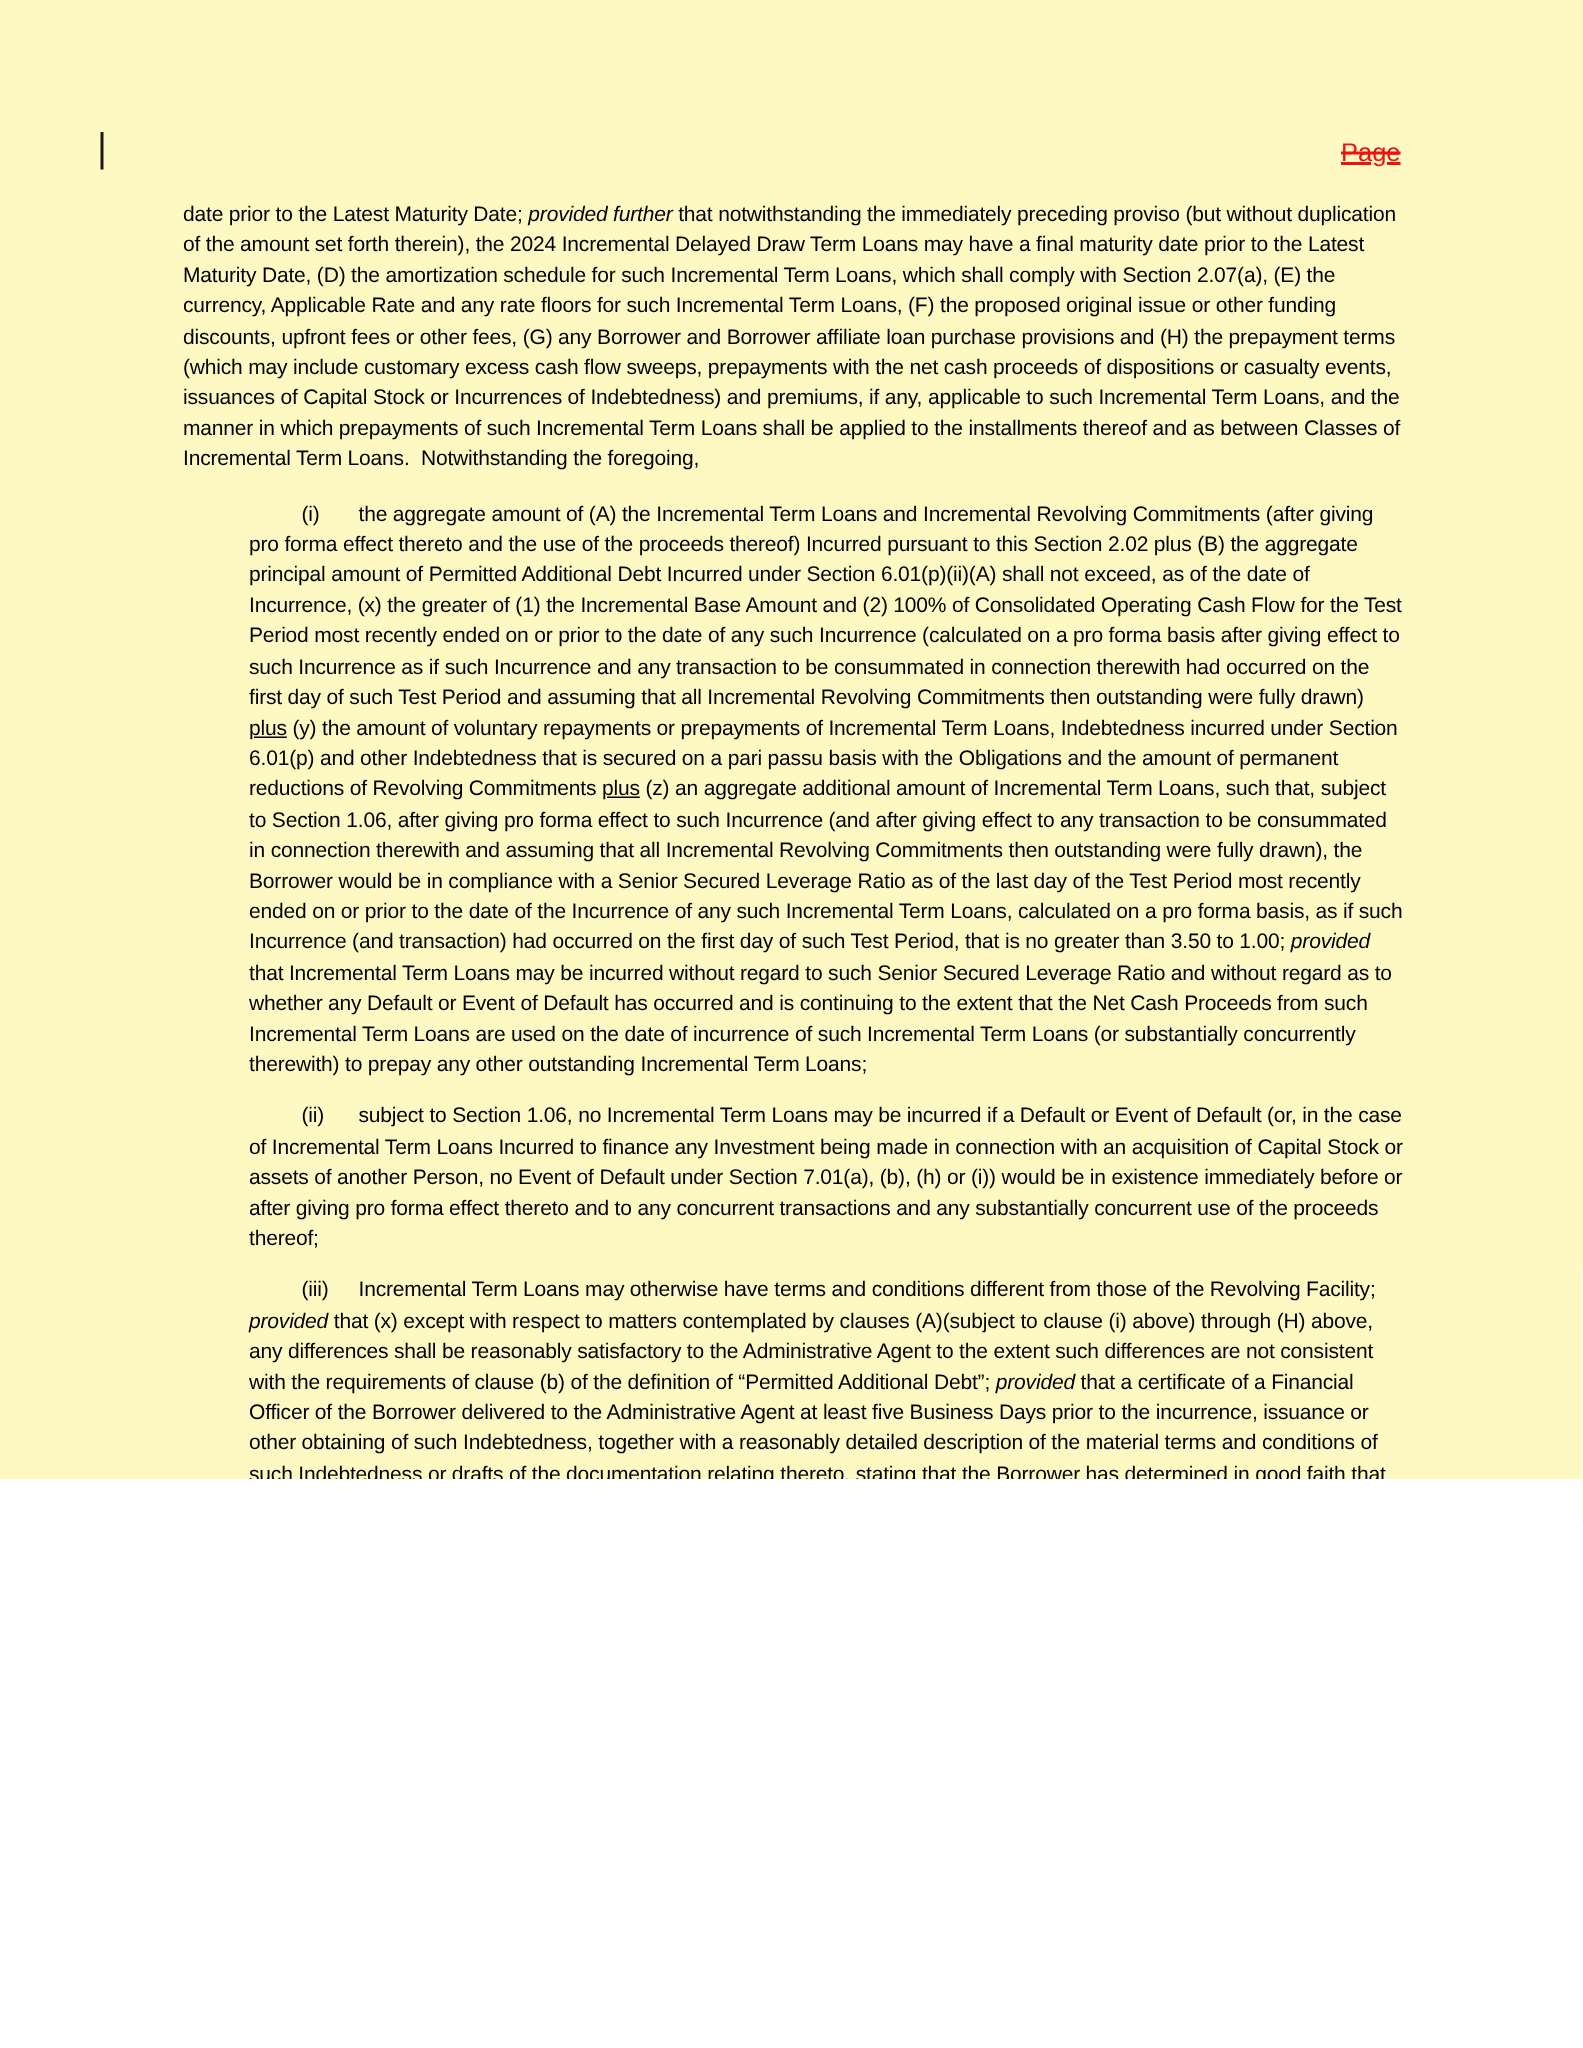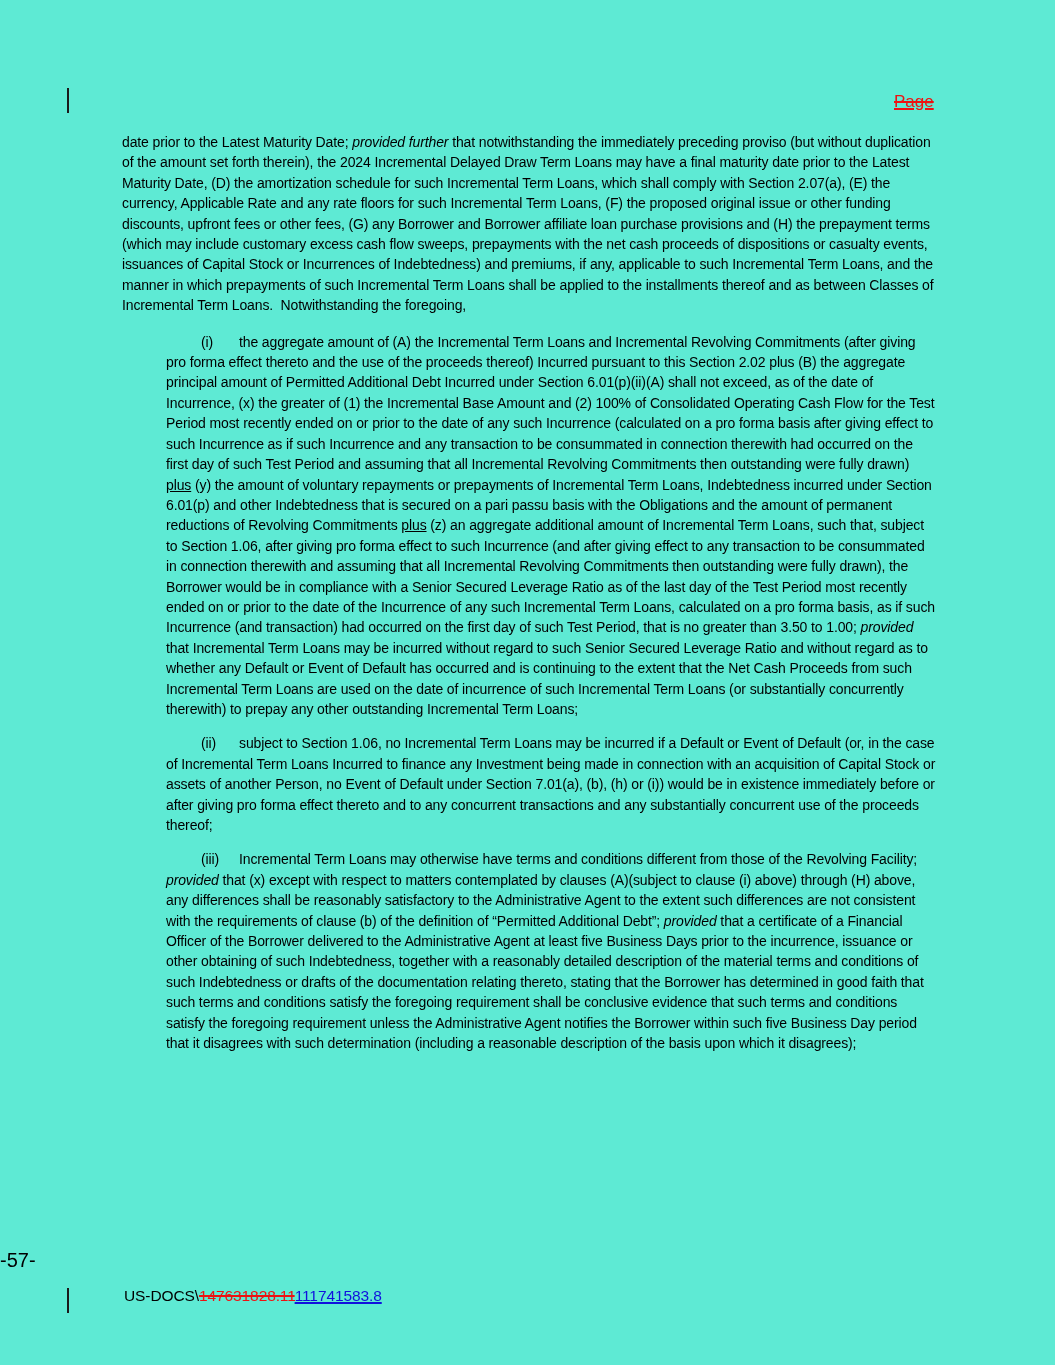--- a/index.html
+++ b/index.html
@@ -1,20 +1,20 @@
 <!DOCTYPE html>
 <html style="--deleted-color: #ee1111; --inserted-color: #1111dd;"><head>
 <meta charset="utf-8">
 <style>
   html, body { margin: 0; padding: 0; background: #ffffff; }
   .page {
     position: relative;
     width: 1055px;
-    height: 1365px;
-    background: #5eead4;
+    height: 986px;
+    background: #fef9c3;
     font-family: "Liberation Sans", sans-serif;
     color: #000000;
     overflow: hidden;
   }
   .changebar {
     position: absolute;
     left: 67px;
     width: 2px;
     height: 25px;
     background: #1a1a1a;

